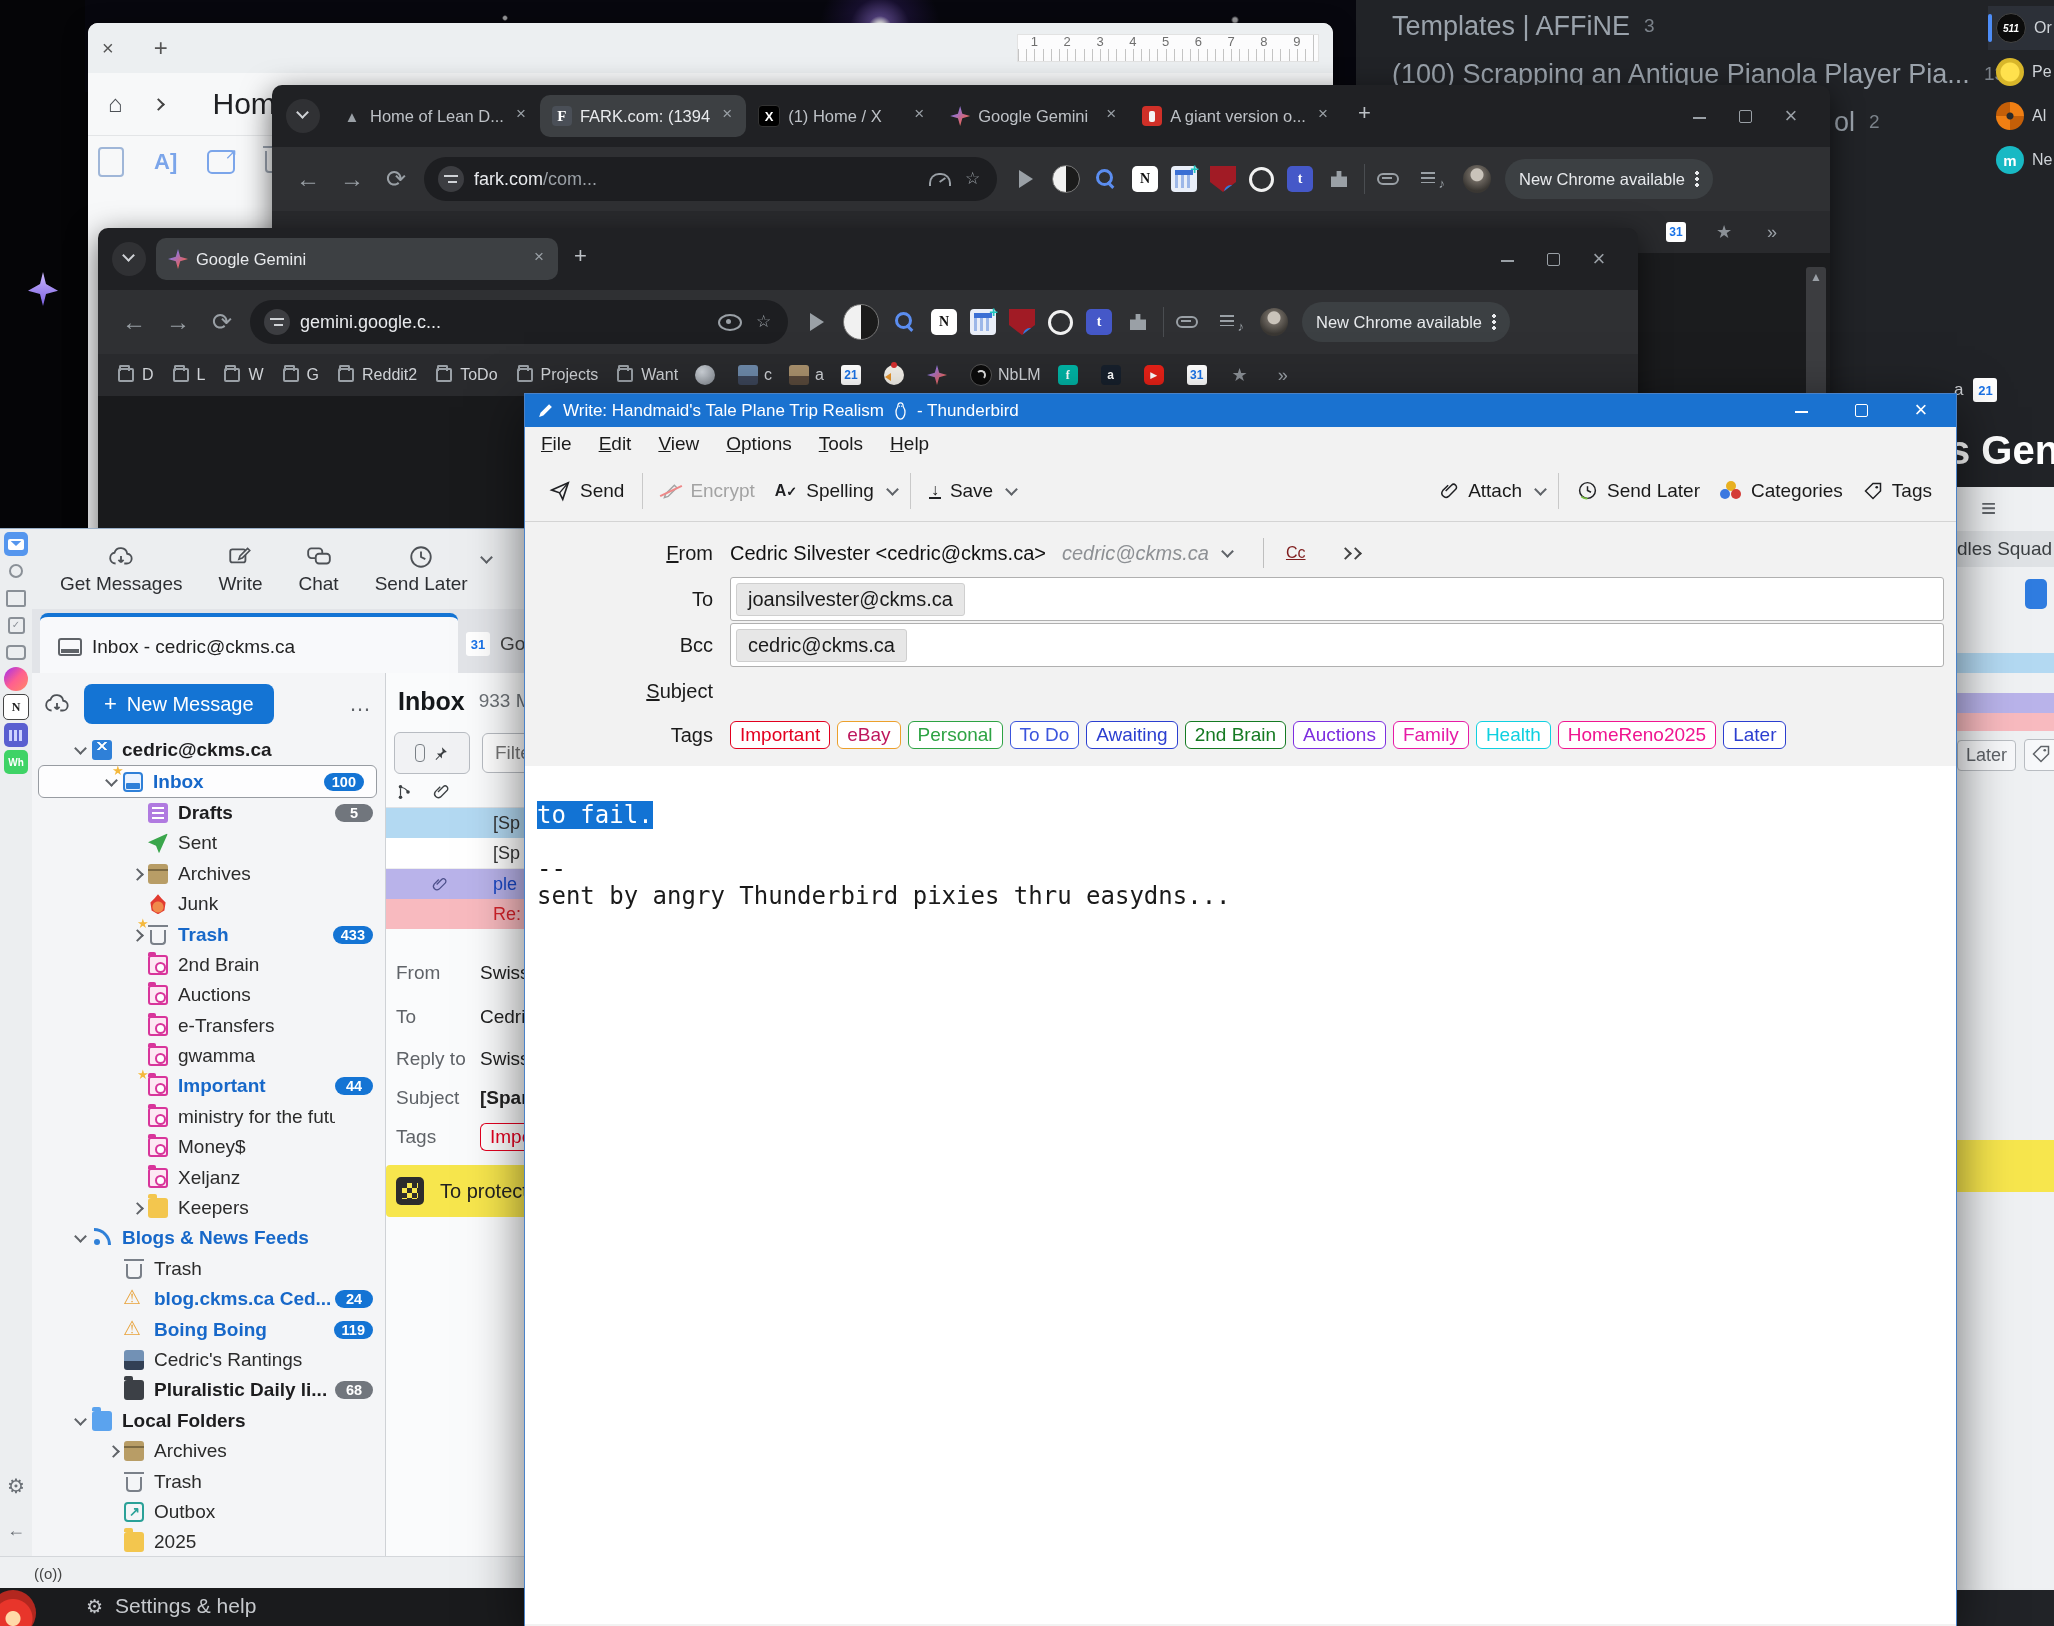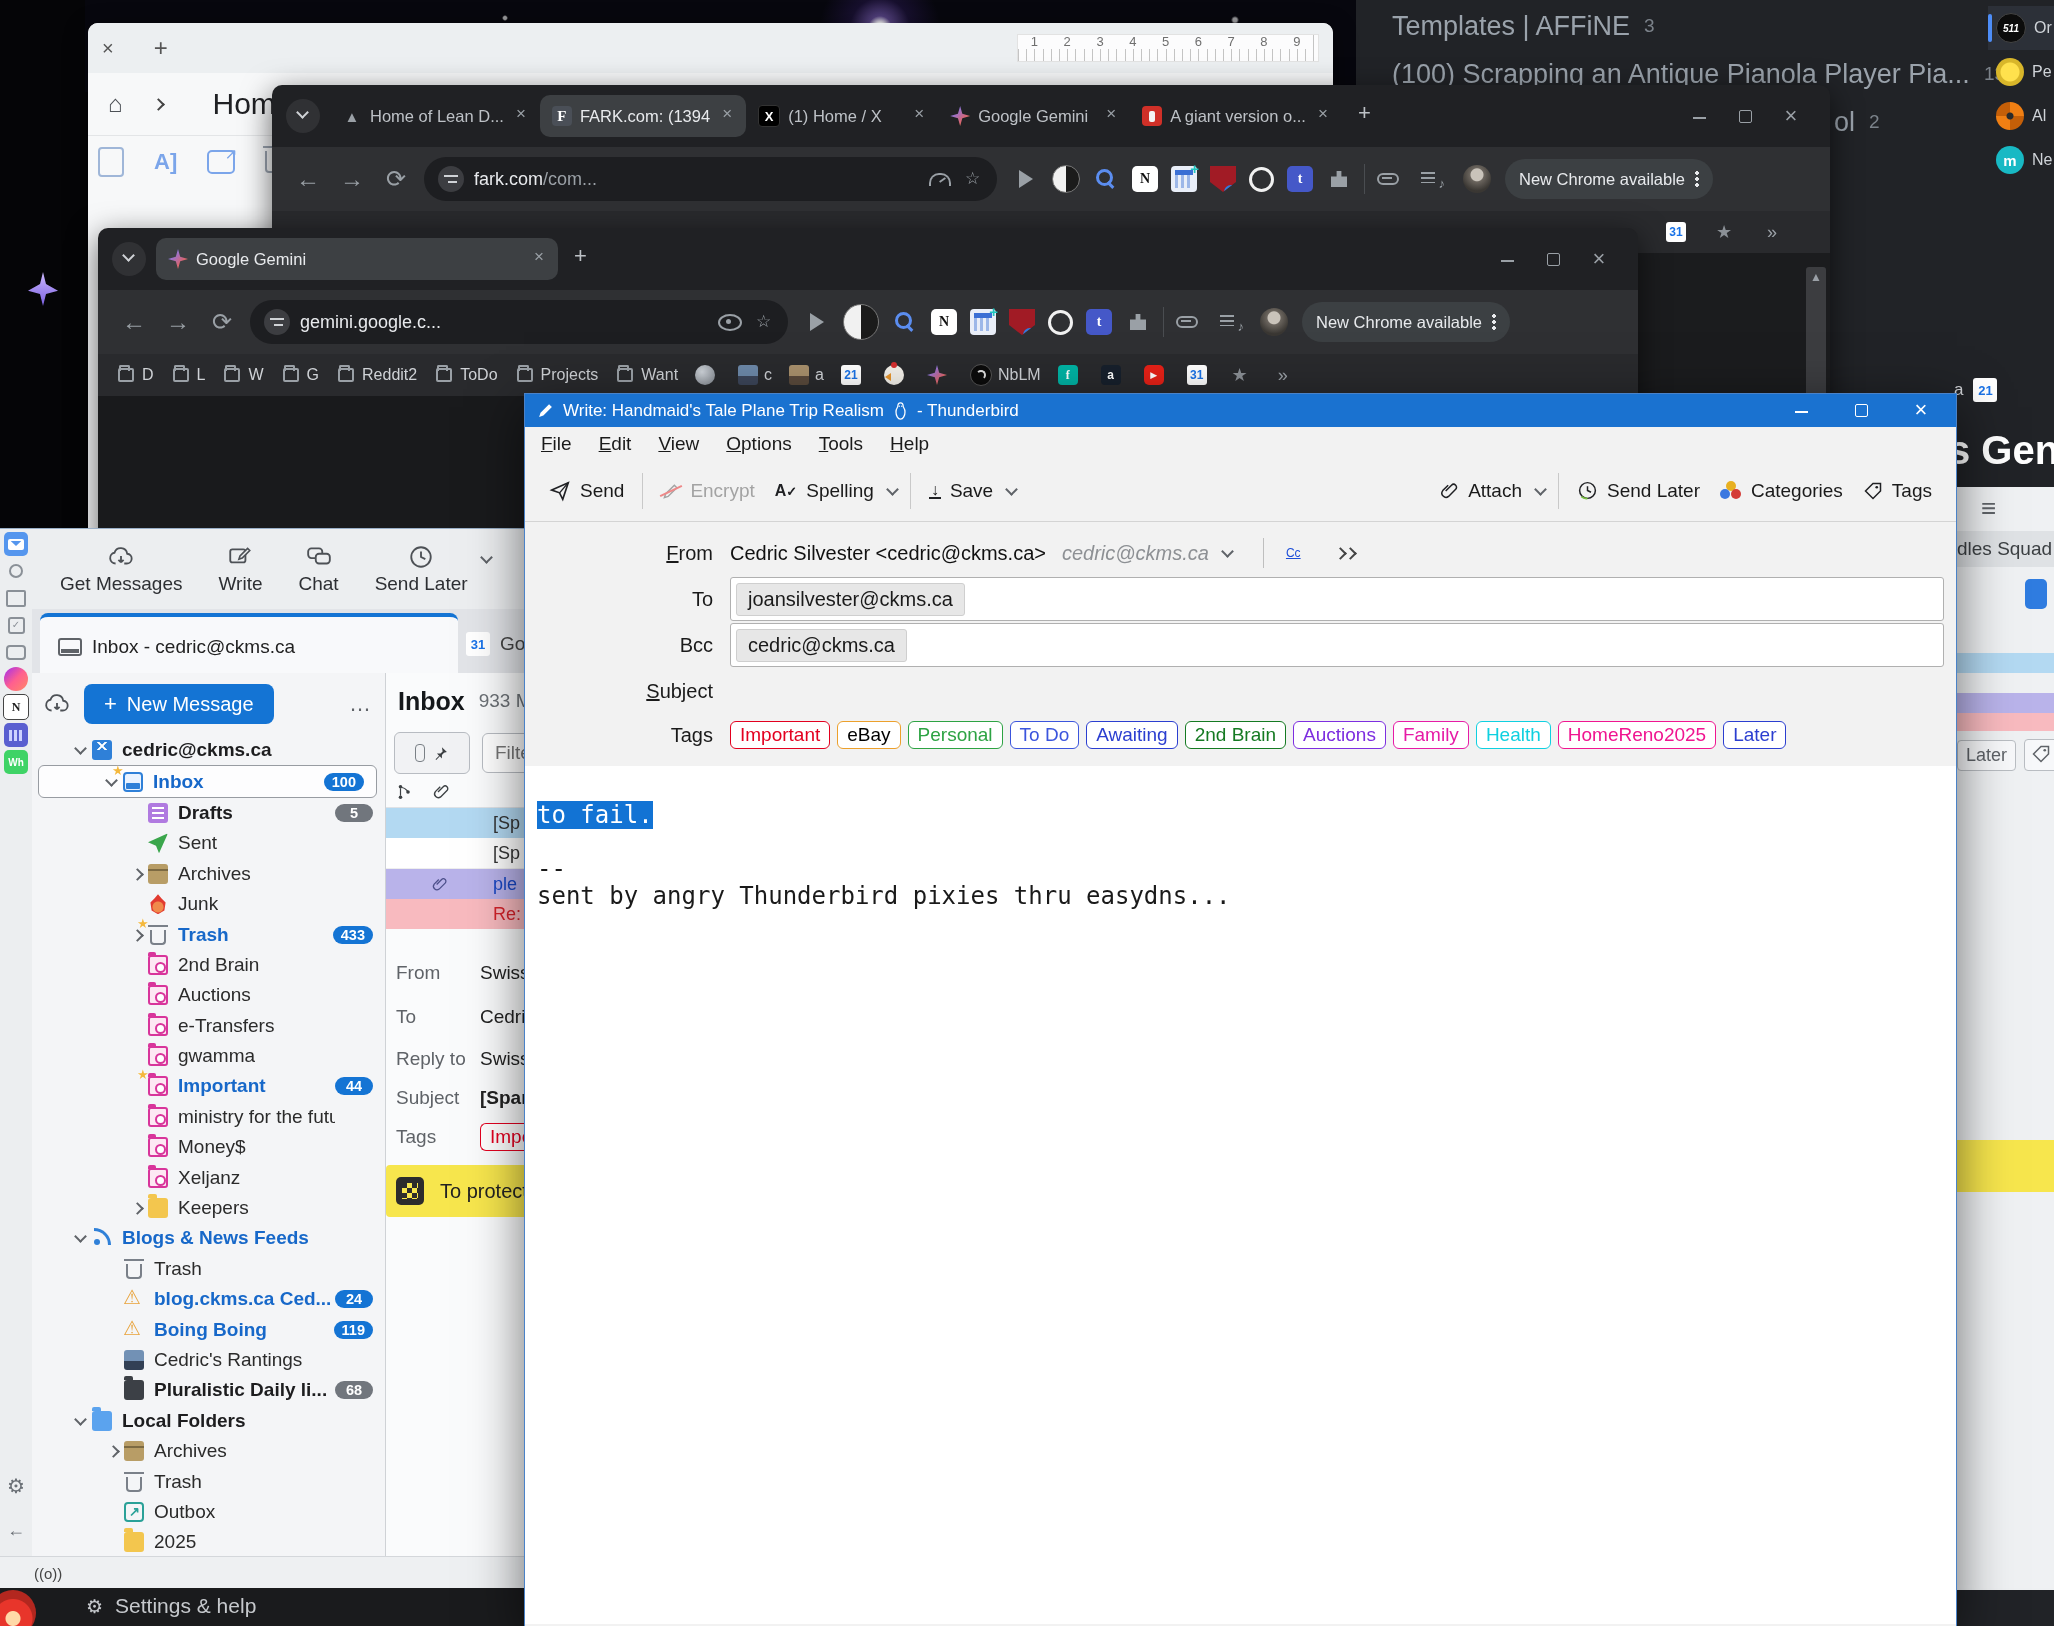--- a/index.html
+++ b/index.html
@@ -1131,21 +1131,21 @@
       </div>
     </div>
 
     <div style="padding:8px 0 10px 0;background:#f2f2f2;">
       <div class="addr-row">
         <span class="addr-label ul">From</span>
         <span style="font-size:20px;color:#111;">Cedric Silvester &lt;cedric@ckms.ca&gt;</span>
         <span style="font-size:20px;color:#8d9094;font-style:italic;margin-left:16px;">cedric@ckms.ca</span>
         <span class="chev" style="margin-left:10px;"></span>
         <span style="width:1px;height:30px;background:#bfbfbf;margin:0 22px 0 26px;"></span>
-        <span style="font-size:12px;color:#1d4ed8;text-decoration:underline;">Cc</span>
+        <span style="font-size:16px;color:#7f1d1d;text-decoration:underline;">Cc</span>
         <span style="margin-left:30px;display:inline-flex;">
           <span class="chev r dk" style="flex:0 0 10px;width:10px;"></span>
             <span class="chev r dk" style="flex:0 0 10px;width:10px;"></span>
           </span>
       </div>
       <div class="addr-row">
         <span class="addr-label">To</span>
         <div class="abox">
             <span class="pill">joansilvester@ckms.ca</span>
           </div>
@@ -1157,21 +1157,21 @@
           </div>
       </div>
       <div class="addr-row">
         <span class="addr-label ul">Subject</span>
       </div>
       <div class="addr-row" style="min-height:42px;">
         <span class="addr-label">Tags</span>
         <div class="flex" style="gap:7px;flex-wrap:nowrap;">
 
         <span class="tagpill" style="color: rgb(227, 0, 31); border-color: rgb(227, 0, 31);">Important</span>
-            <span class="tagpill" style="color: #000000; border-color: rgb(236, 160, 44);">eBay</span>
+            <span class="tagpill" style="color: #be185d; border-color: rgb(236, 160, 44);">eBay</span>
             <span class="tagpill" style="color: rgb(45, 163, 67); border-color: rgb(45, 163, 67);">Personal</span>
             <span class="tagpill" style="color: rgb(59, 85, 221); border-color: rgb(59, 85, 221);">To Do</span>
             <span class="tagpill" style="color: rgb(43, 62, 208); border-color: rgb(43, 62, 208);">Awaiting</span>
             <span class="tagpill" style="color: rgb(21, 122, 34); border-color: rgb(21, 122, 34);">2nd Brain</span>
             <span class="tagpill" style="color: rgb(125, 46, 224); border-color: rgb(125, 46, 224);">Auctions</span>
             <span class="tagpill" style="color: rgb(230, 27, 166); border-color: rgb(230, 27, 166);">Family</span>
             <span class="tagpill" style="color: rgb(15, 208, 224); border-color: rgb(15, 208, 224);">Health</span>
             <span class="tagpill" style="color: rgb(240, 21, 144); border-color: rgb(240, 21, 144);">HomeReno2025</span>
             <span class="tagpill" style="color: rgb(43, 62, 208); border-color: rgb(43, 62, 208);">Later</span>
           </div>

